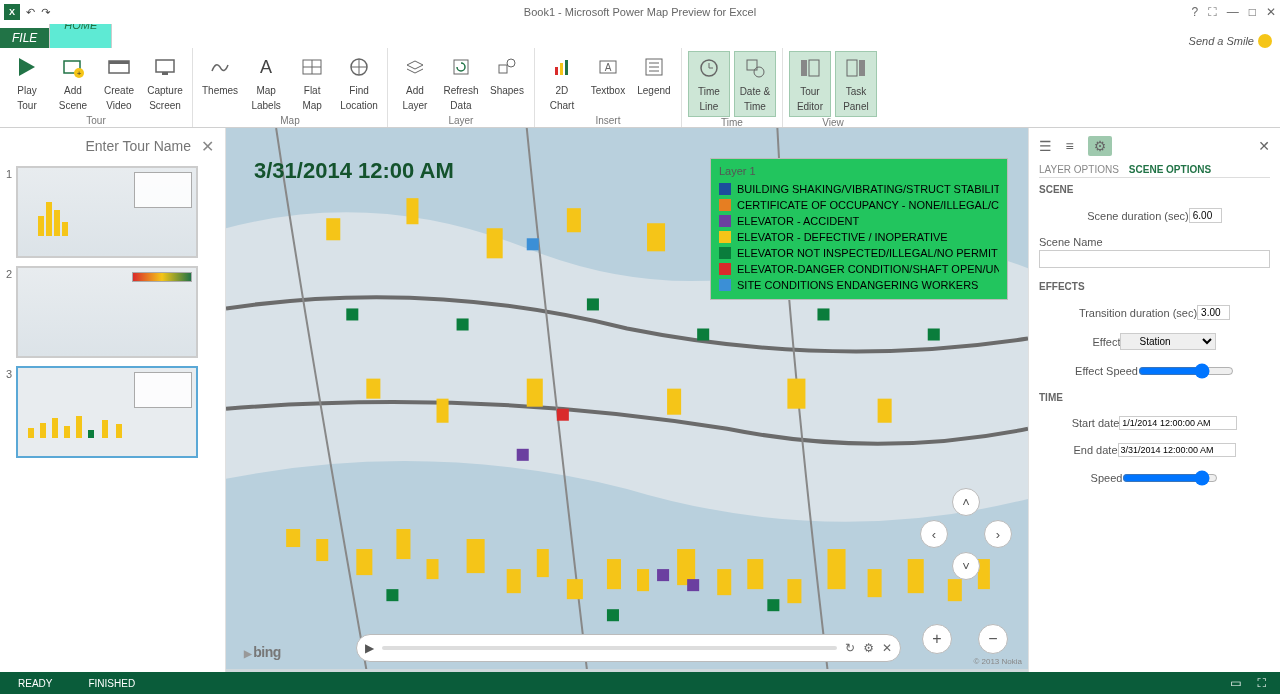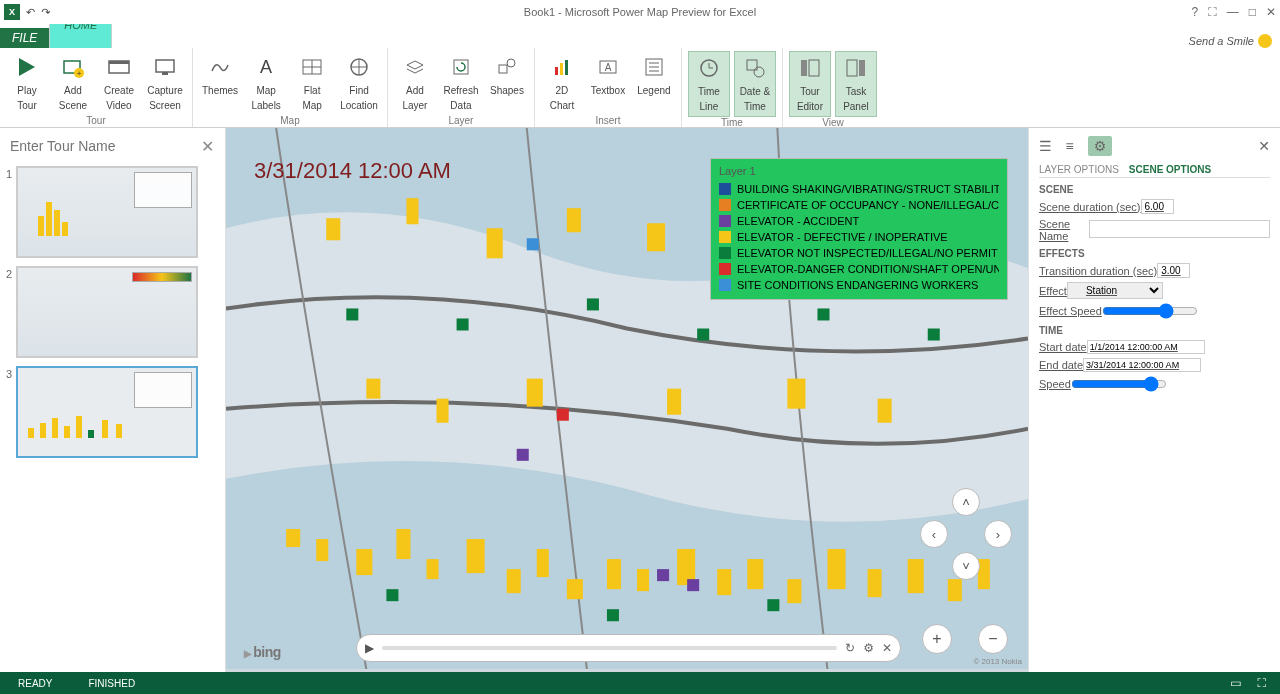--- a/index.html
+++ b/index.html
@@ -22,33 +22,33 @@
 .ribbon-group-items { display:flex; gap:4px; }
 .ribbon-btn { display:flex; flex-direction:column; align-items:center; justify-content:flex-start; min-width:42px; padding:2px 3px; cursor:pointer; }
 .ribbon-btn .ricon { width:28px; height:28px; margin-bottom:2px; display:flex; align-items:center; justify-content:center;}
 .ribbon-btn .rlabel { font-size:10px; text-align:center; line-height:15px; color:#444; }
 .ribbon-group-label { font-size:10px; color:#777; text-align:center; }
 .ribbon-btn.on { background:#cde6d6; border:1px solid #9fc9ae; }
 
 .workspace { display:flex; height: calc(694px - 24px - 24px - 80px - 22px); }
 .scenes-pane { width:226px; background:#fff; border-right:1px solid #e0e0e0; padding:6px; overflow:hidden;}
 .tourname-row { display:flex; align-items:center; margin-bottom:8px;}
-.tourname-input { flex:1; border:none; font-size:14px; color:#888; padding:4px; }
+.tourname-input { flex:1; border:none; font-size:14px; color:#888; padding:4px;text-align:right; }
 .tourname-close { font-size:16px; color:#888; cursor:pointer; padding:0 6px;}
 .scene-thumb { display:flex; gap:4px; margin-bottom:8px; }
 .scene-num { font-size:11px; color:#666; padding-top:2px;}
 .thumb-img { width:182px; height:92px; border:2px solid #5aa8d6; background:linear-gradient(#e8ecef, #dce3e8); position:relative; overflow:hidden;}
 .thumb-img.inactive { border-color:#ccc; }
 .thumb-bars { position:absolute; bottom:20px; left:20px; width:40px; height:40px; }
 .thumb-bars span { position:absolute; bottom:0; width:6px; background:#f5c518;}
 .thumb-box { position:absolute; top:4px; right:4px; width:58px; height:36px; background:rgba(255,255,255,0.85); border:1px solid #aaa;}
 
 .mapview { flex:1; position:relative; background:#cfd8dc; overflow:hidden;}
 .mapcanvas { position:absolute; inset:0; }
-.timestamp { position:absolute; top:30px; left:28px; font-size:22px; color:#7f1d1d; font-weight:400;}
+.timestamp { position:absolute; top:30px; left:28px; font-size:22px; color:#14532d; font-weight:700;}
 .legend { position:absolute; top:30px; right:20px; width:298px; background:#22c55e; border:1px solid #bbb; padding:6px 8px; font-size:11px; }
 .legend-title { font-size:11px; color:#555; margin-bottom:4px;}
 .legend-item { display:flex; align-items:center; gap:6px; padding:2px 0; white-space:nowrap; overflow:hidden; text-overflow:ellipsis;}
 .legend-sw { width:12px; height:12px; flex-shrink:0;}
 .bing { position:absolute; left:18px; bottom:12px; font-size:14px; color:#777; font-weight:bold; letter-spacing: -0.5px;}
 .bing::before { content:"▶"; color:#999; font-size:10px; margin-right:2px;}
 .copyright { position:absolute; right:6px; bottom:6px; font-size:8px; color:#888;}
 .timeline { position:absolute; bottom:10px; left:130px; width:545px; height:28px; background:#fff; border:1px solid #bbb; border-radius:14px; display:flex; align-items:center; padding:0 8px; gap:8px; }
 .timeline .play { font-size:12px; color:#555; cursor:pointer;}
 .timeline .track { flex:1; height:4px; background:#ddd; border-radius:2px;}
@@ -59,21 +59,21 @@
 
 .rightpane { width:252px; background:#fff; border-left:1px solid #e0e0e0; padding:8px 10px; font-size:11px; color:#555;}
 .rp-icons { display:flex; gap:14px; align-items:center; margin-bottom:6px;}
 .rp-icons span { cursor:pointer; font-size:14px; color:#666;}
 .rp-icons .sel { background:#9fc9ae; padding:2px 6px; border-radius:2px;}
 .rp-icons .closer { margin-left:auto; font-size:14px;}
 .rp-tabs { display:flex; gap:10px; border-bottom:1px solid #ddd; margin-bottom:6px; font-size:10px; }
 .rp-tab { padding:2px 0; color:#888; cursor:pointer;}
 .rp-tab.active { color:#217346; font-weight:bold; }
 .rp-sec { font-weight:bold; font-size:10px; color:#666; margin:6px 0 4px;}
-.rp-row { display:flex; align-items:center; justify-content:flex-start; margin:4px 0;text-decoration:underline;}
+.rp-row { display:flex; align-items:center; justify-content:center; margin:13px 0;}
 .rp-row label { font-size:11px;}
 .rp-input { width:33px; border:1px solid #ccc; font-size:10px; padding:1px 3px;}
 .rp-fullinput { width:100%; border:1px solid #ccc; height:18px; margin-top:2px;}
 .rp-select { width:96px; border:1px solid #ccc; font-size:10px; padding:1px 14px;}
 .rp-date { width:118px; border:1px solid #ccc; font-size:9px; padding:1px 2px;}
 .rp-slider { width:96px;}
 
 .statusbar { height:22px; background:#0a5c3a; color:#fff; display:flex; align-items:center; font-size:10px; }
 .statusbar .cell { padding:0 18px;}
 .statusbar .right { margin-left:auto; display:flex; gap:16px; padding-right:14px; font-size:12px;}
@@ -490,21 +490,21 @@
     <div class="rp-tabs">
       <span class="rp-tab">LAYER OPTIONS</span>
       <span class="rp-tab active">SCENE OPTIONS</span>
     </div>
 
     <div class="rp-sec">SCENE</div>
     <div class="rp-row">
       <label>Scene duration (sec)</label>
       <input class="rp-input" value="6.00" style="">
     </div>
-    <div class="rp-row" style="flex-direction:row; align-items:flex-start;">
+    <div class="rp-row" style="flex-direction:column; align-items:flex-start;">
       <label>Scene Name</label>
       <input class="rp-fullinput" style="">
     </div>
 
     <div class="rp-sec">EFFECTS</div>
     <div class="rp-row">
       <label>Transition duration (sec)</label>
       <input class="rp-input" value="3.00" style="">
     </div>
     <div class="rp-row">

